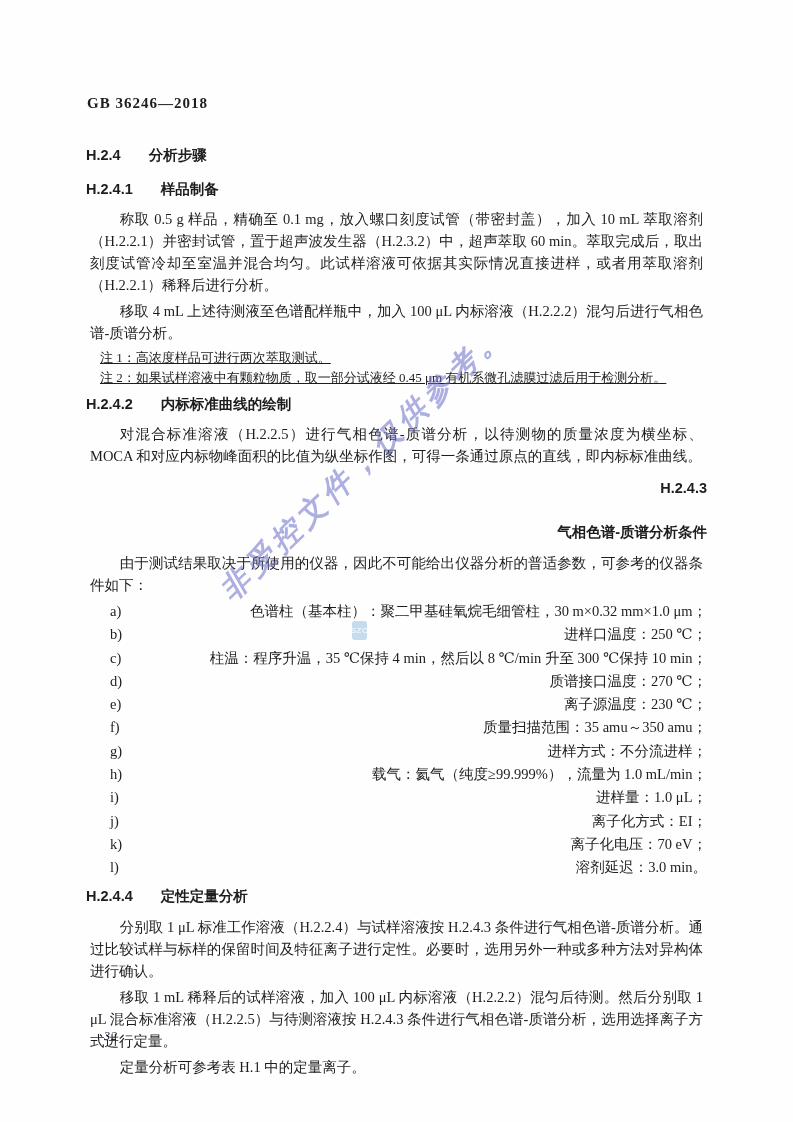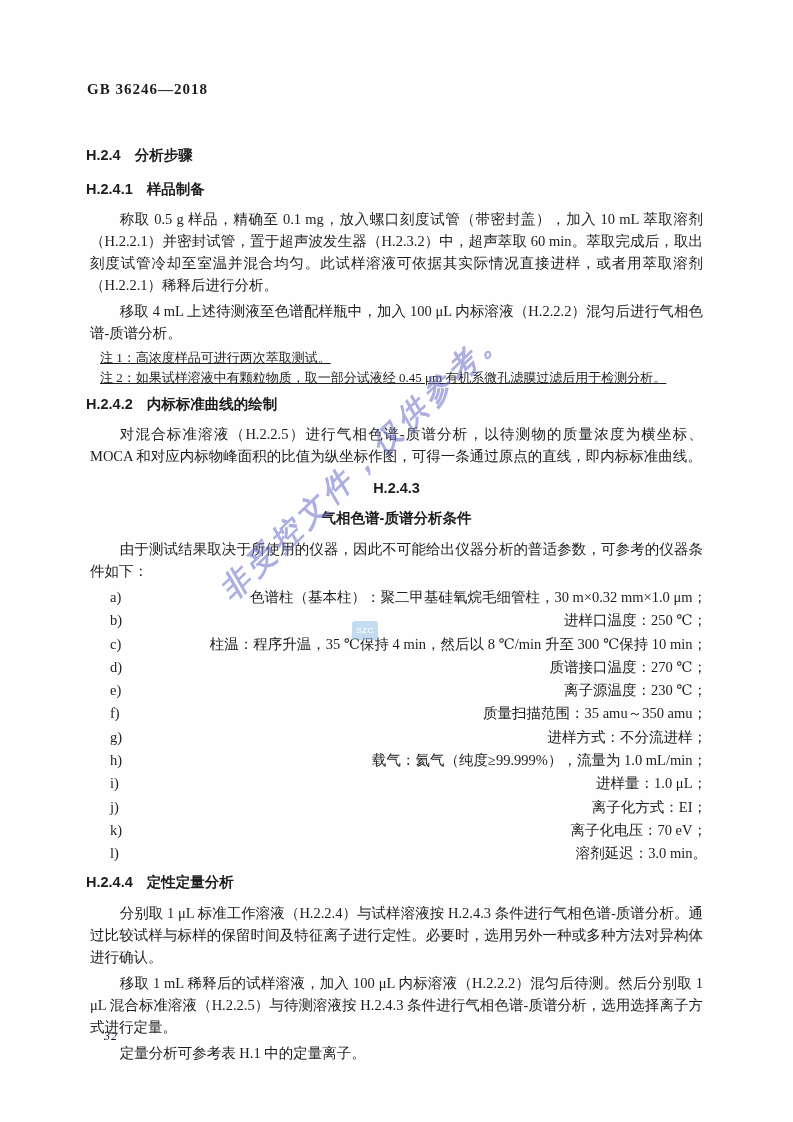--- a/index.html
+++ b/index.html
@@ -6,54 +6,54 @@
   .page {
     position:relative;
     width:793px; height:1122px;
     margin:0 auto;
     background:#fefefe;
     color:#1d1d1d;
     overflow:hidden;
     font-family:"Liberation Serif","DejaVu Serif",serif;
   }
   .std-code {
-    position:absolute; left:87px; top:81px;
+    position:absolute; left:87px; top:95px;
     font-family:"Liberation Serif","DejaVu Serif",serif;
     font-weight:bold; font-size:15px; letter-spacing:1px;
   }
   .content {
     position:absolute; left:86px; top:147px; width:621px;
     font-size:14.5px; line-height:22px; text-align:justify;
   }
   .heading {
-    margin:0; display:flex; gap:14px;
+    margin:0; display:flex; gap:28px;
     font-family:"Liberation Sans","DejaVu Sans",sans-serif;
     font-size:14.5px; font-weight:bold; line-height:16px;
-    text-align:center;
+    text-align:right;
   }
   .para { margin:4px; text-indent:2.05em; }
   .note { padding-left:14px; font-size:13px; line-height:20px;text-decoration:underline; }
   .mt18{margin-top:18px;} .mt13{margin-top:13px;flex-direction:column;} .mt12{margin-top:12px;}
   .mt11{margin-top:11px;} .mt8{margin-top:8px;} .mt7{margin-top:7px;}
   .mt4{margin-top:4px;} .mt2{margin-top:2px;} .mt1{margin-top:1px;}
   .list { margin:0; }
   .li { display:flex; line-height:23.3px; }
   .li .marker { flex:0 0 33px; margin-left:24px; }
   .li .text { flex:1; text-align:right; }
   .watermark {
     position:absolute; left:225px; top:575px;
     transform:rotate(-44deg); transform-origin:left center;
     white-space:nowrap; pointer-events:none;
     font-style:italic; font-weight:bold;
     font-size:30px; letter-spacing:5px;
     color:rgba(106,110,201,0.55);
   }
   .stamp {
     position:absolute; left:352px; top:621px;
-    width:26px; height:19px; border-radius:3px;
+    width:15px; height:19px; border-radius:3px;
     background:rgba(150,190,225,0.55);
     color:#fff; font-family:"Liberation Sans","DejaVu Sans",sans-serif;
     font-size:8px; font-weight:normal; letter-spacing:0.5px;
     display:flex; align-items:center; justify-content:center;
     pointer-events:none;
   }
   .page-number {
     position:absolute; left:104px; top:1029px;
     font-size:12px; color:#0f172a; letter-spacing:1px;font-style:italic;
   }

